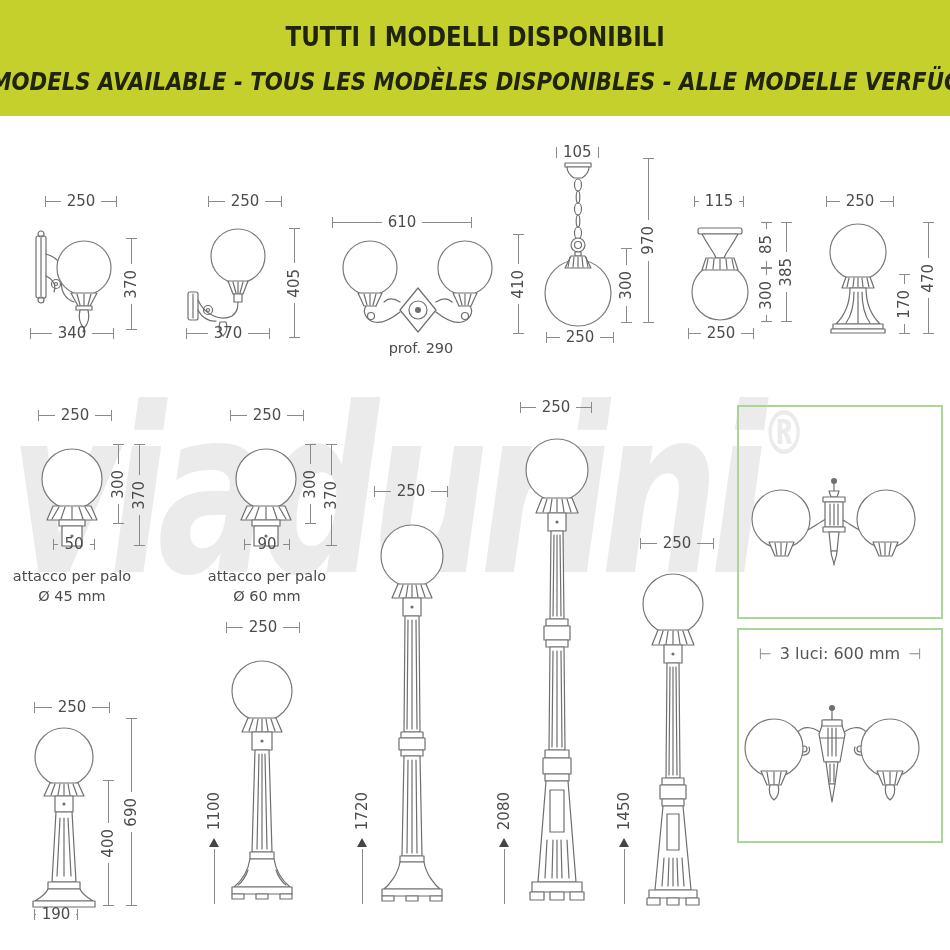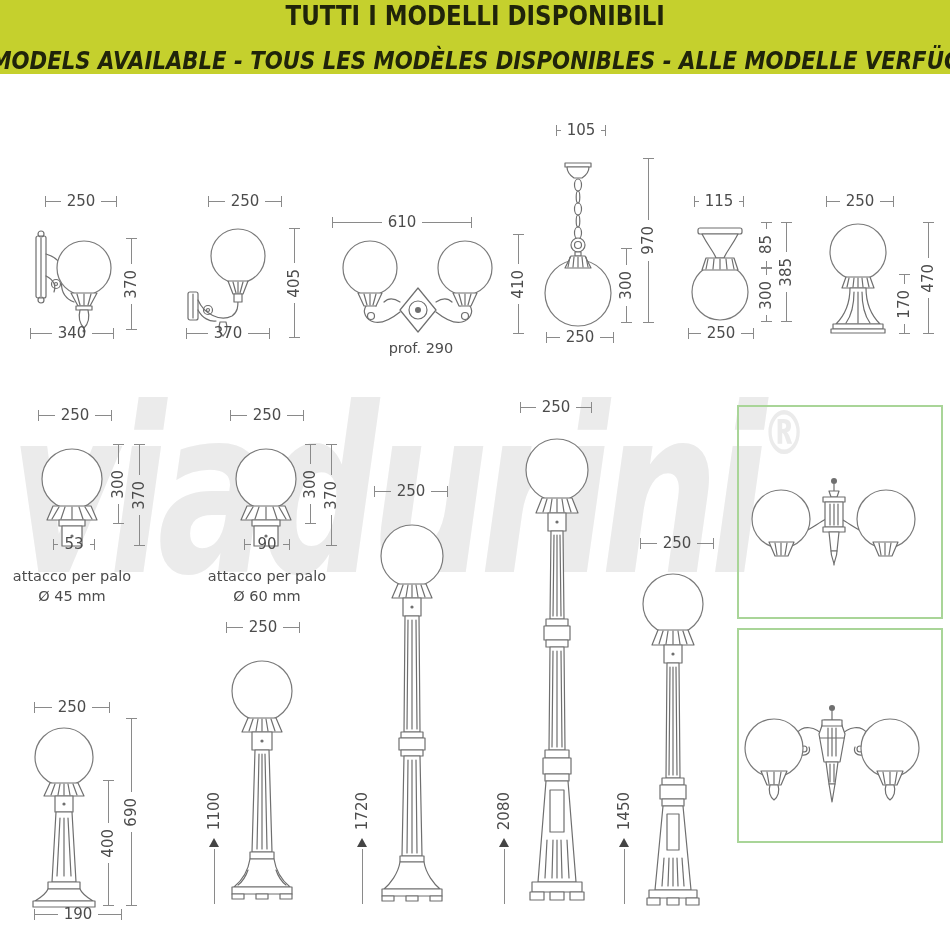--- a/index.html
+++ b/index.html
@@ -1,19 +1,19 @@
 <!DOCTYPE html>
 <html><head>
 <meta charset="utf-8">
 <style>
   html,body{margin:0;padding:0;background:#fff;}
   .page{position:relative;width:950px;height:950px;background:#fff;overflow:hidden;
         font-family:"DejaVu Sans","Liberation Sans",sans-serif;}
   
-  .header{position:absolute;left:0;top:0;width:950px;height:74px;background:#c5d02d;z-index:2;
+  .header{position:absolute;left:0;top:0;width:950px;height:116px;background:#c5d02d;z-index:2;
           display:flex;flex-direction:column;align-items:center;justify-content:center;gap:15px;}
   .header .l1{font-weight:bold;font-size:27px;color:#20240a;}
   .header .l2{font-weight:bold;font-style:italic;font-size:25px;color:#20240a;}
   .header .sq{display:inline-block;transform:scaleX(.85);white-space:nowrap;}
   
   .watermark{position:absolute;left:10px;top:378px;z-index:0;line-height:1;white-space:nowrap;
              font-weight:bold;font-style:italic;font-size:230px;letter-spacing:-12px;color:#ebebeb;
              transform:scaleX(.72);transform-origin:left top;}
   .watermark .reg{display:inline-block;font-size:60px;font-style:normal;letter-spacing:0;position:relative;top:-118px;left:6px;}
   
@@ -166,21 +166,21 @@
   </svg>
   <div class="vdim" style="left:508px;top:234px;height:100px">
       <span class="tickh"></span>
       <span class="segv"></span>
       <span class="vlbl">410</span>
       <span class="segv"></span>
       <span class="tickh"></span>
     </div>
   <div class="caption" style="left:371px;top:338px;width:100px">prof. 290</div>
 
-  <div class="hdim" style="left:556px;top:124px;width:50px">
+  <div class="hdim" style="left:556px;top:146px;width:34px">
       <span class="tick"></span>
       <span class="seg"></span>
       <span class="lbl">105</span>
       <span class="seg"></span>
       <span class="tick"></span>
     </div>
   <svg class="dwg" style="left:545px;top:158px" width="75" height="182" viewBox="0 0 75 182">
     <rect class="dw" x="20" y="5" width="26" height="4"></rect>
     <path class="dw" d="M22,9 C22,14 26,18 29,20 L37,20 C40,18 44,14 44,9 Z"></path>
     <ellipse class="d" cx="33" cy="27" rx="3.5" ry="6"></ellipse>
@@ -334,21 +334,21 @@
   <div class="vdim" style="left:129px;top:444px;height:102px">
       <span class="tickh"></span>
       <span class="segv"></span>
       <span class="vlbl">370</span>
       <span class="segv"></span>
       <span class="tickh"></span>
     </div>
   <div class="hdim" style="left:53px;top:538px;width:42px">
       <span class="tick"></span>
       <span class="seg"></span>
-      <span class="lbl">53</span>
+      <span class="lbl">50</span>
       <span class="seg"></span>
       <span class="tick"></span>
     </div>
   <div class="caption" style="left:12px;top:566px;width:120px">
     <div>attacco per palo</div>
     <div>Ø 45 mm</div>
   </div>
 
   <div class="hdim" style="left:230px;top:409px;width:74px">
       <span class="tick"></span>
@@ -427,21 +427,21 @@
       <span class="segv"></span>
       <span class="tickh"></span>
     </div>
   <div class="vdim" style="left:121px;top:718px;height:188px">
       <span class="tickh"></span>
       <span class="segv"></span>
       <span class="vlbl">690</span>
       <span class="segv"></span>
       <span class="tickh"></span>
     </div>
-  <div class="hdim" style="left:34px;top:908px;width:88px">
+  <div class="hdim" style="left:34px;top:908px;width:44px">
       <span class="tick"></span>
       <span class="seg"></span>
       <span class="lbl">190</span>
       <span class="seg"></span>
       <span class="tick"></span>
     </div>
 
   <div class="hdim" style="left:226px;top:621px;width:74px">
       <span class="tick"></span>
       <span class="seg"></span>
@@ -640,20 +640,23 @@
         <line class="d" x1="36" y1="74" x2="36" y2="86"></line>
         <line class="d" x1="42" y1="74" x2="40" y2="86"></line>
       <path class="dw" d="M128,73 L153,73 L147,87 L134,87 Z"></path>
       <line class="d" x1="134" y1="74" x2="136" y2="86"></line>
         <line class="d" x1="140" y1="74" x2="140" y2="86"></line>
         <line class="d" x1="146" y1="74" x2="144" y2="86"></line>
     </svg>
   </div>
 
   <div class="gbox" style="left:737px;top:628px;height:215px">
+    <div class="luci">
+        <span>3 luci: 600 mm</span>
+      </div>
     <svg style="position:absolute;left:2px;top:62px;overflow:visible" width="195" height="148" viewBox="0 0 195 148">
       <circle class="df" cx="91" cy="16" r="3"></circle>
       <line class="d" x1="91" y1="19" x2="91" y2="28"></line>
       <g>
         <path class="d" d="M83,44 C74,34 62,33 56,41 C49,49 52,60 61,63 C66,64 70,60 68,55"></path>
         <path class="d" d="M56,41 C48,49 44,60 42,70 C41,77 38,82 33,84"></path>
         <circle class="d" cx="63" cy="57" r="3"></circle>
       </g>
       <g transform="translate(182,0) scale(-1,1)">
         <path class="d" d="M83,44 C74,34 62,33 56,41 C49,49 52,60 61,63 C66,64 70,60 68,55"></path>

